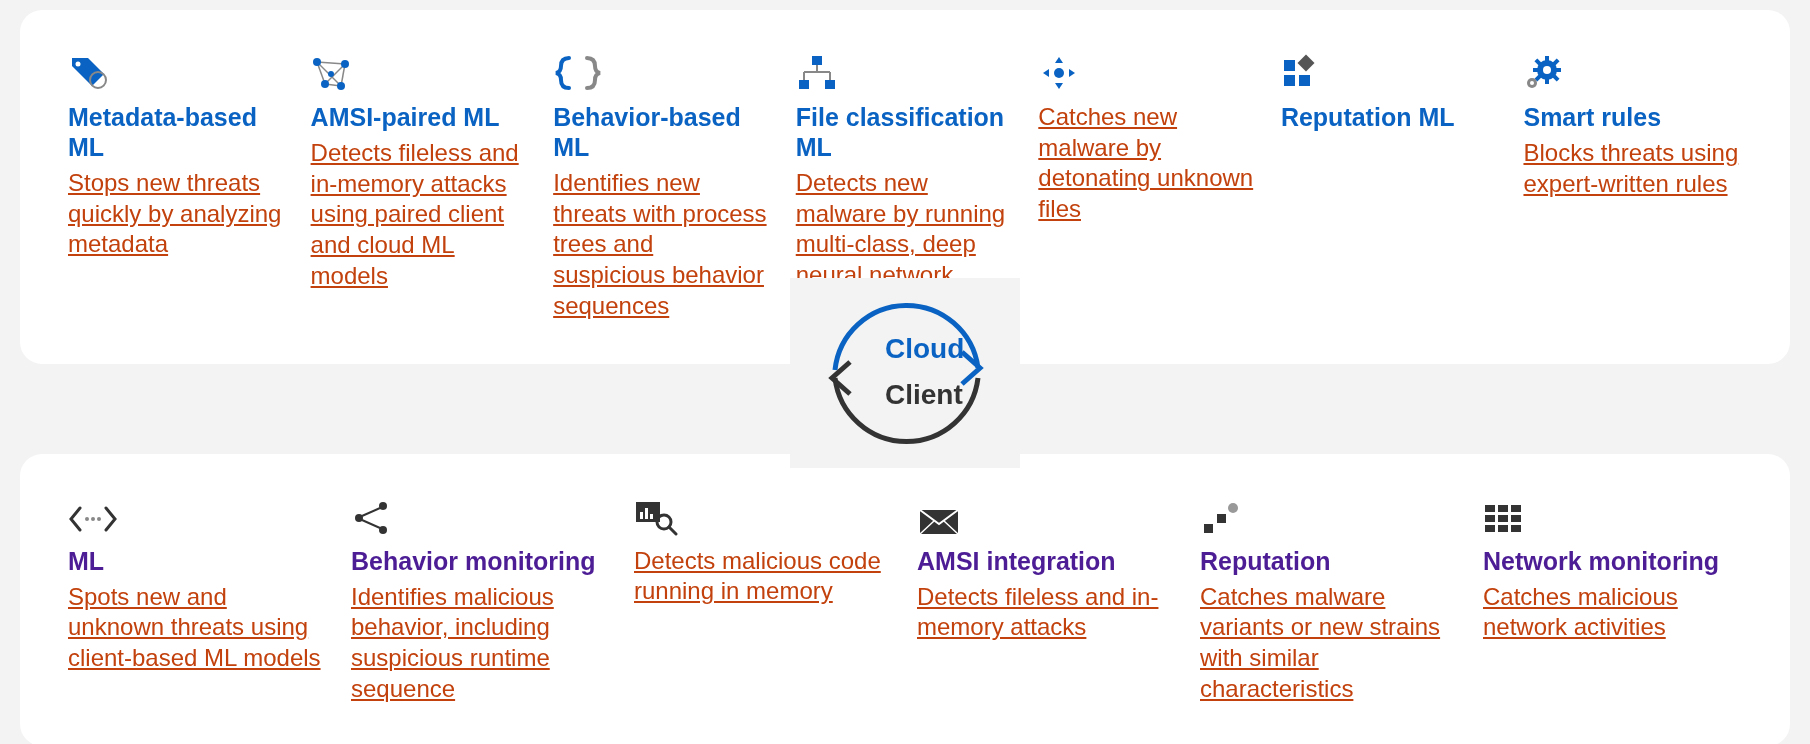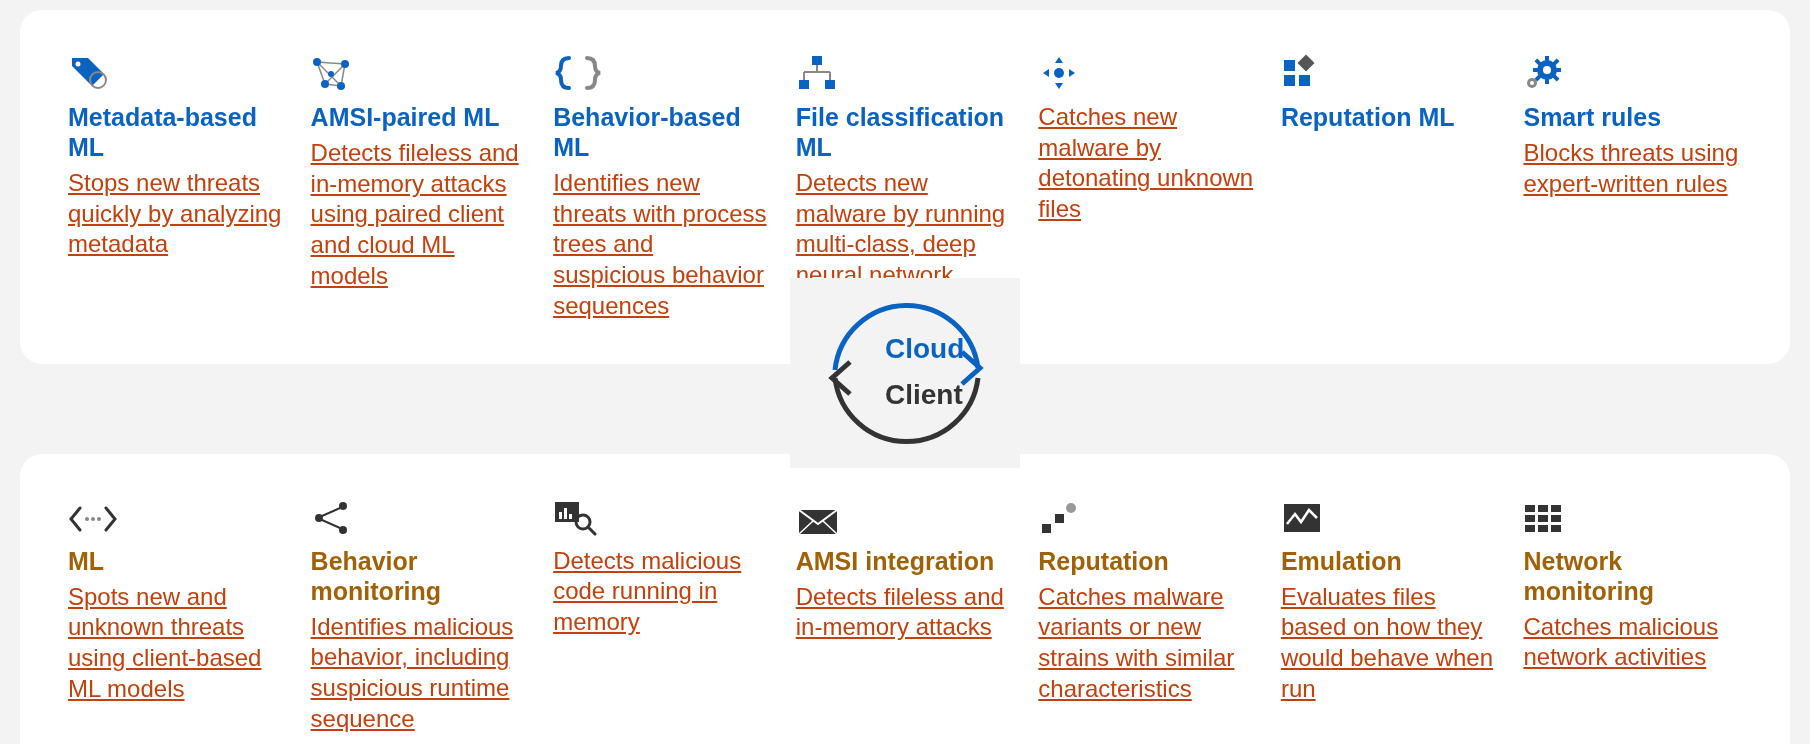--- a/index.html
+++ b/index.html
@@ -31,21 +31,21 @@
     margin-bottom: 10px;
   }
   .icon svg { display: block; }
   .title {
     font-size: 25px;
     font-weight: 700;
     line-height: 1.2;
     margin-bottom: 6px;
   }
   .title.cloud { color: #0a63c2; }
-  .title.client { color: #a16207; }
+  .title.client { color: #4c1d95; }
   .desc {
     font-size: 24px;
     color: #c2410c;
     line-height: 1.28;
     text-decoration: underline;
   }
   .cycle {
     position: absolute;
     left: 50%;
     top: 300px;
@@ -239,30 +239,20 @@
       <svg width="42" height="36" viewBox="0 0 42 36">
         <rect x="4" y="24" width="9" height="9" fill="#333"></rect>
         <rect x="17" y="14" width="9" height="9" fill="#333"></rect>
         <circle cx="33" cy="8" r="5" fill="#999"></circle>
       </svg>
     </div>
     <div class="title client">Reputation</div>
     <div class="desc">Catches malware variants or new strains with similar characteristics</div>
   </div>
 
-  <div class="item">
-    <div class="icon">
-      <svg width="42" height="36" viewBox="0 0 42 36">
-        <rect x="3" y="4" width="36" height="28" fill="#333"></rect>
-        <polyline points="6,24 14,14 20,22 28,10 36,18" fill="none" stroke="#fff" stroke-width="2.5"></polyline>
-      </svg>
-    </div>
-    <div class="title client">Emulation</div>
-    <div class="desc">Evaluates files based on how they would behave when run</div>
-  </div>
 
   <div class="item">
     <div class="icon">
       <svg width="42" height="34" viewBox="0 0 42 34">
         <g fill="#333">
           <rect x="2" y="3" width="10" height="7"></rect>
           <rect x="15" y="3" width="10" height="7"></rect>
           <rect x="28" y="3" width="10" height="7"></rect>
           <rect x="2" y="13" width="10" height="7"></rect>
           <rect x="15" y="13" width="10" height="7"></rect>

